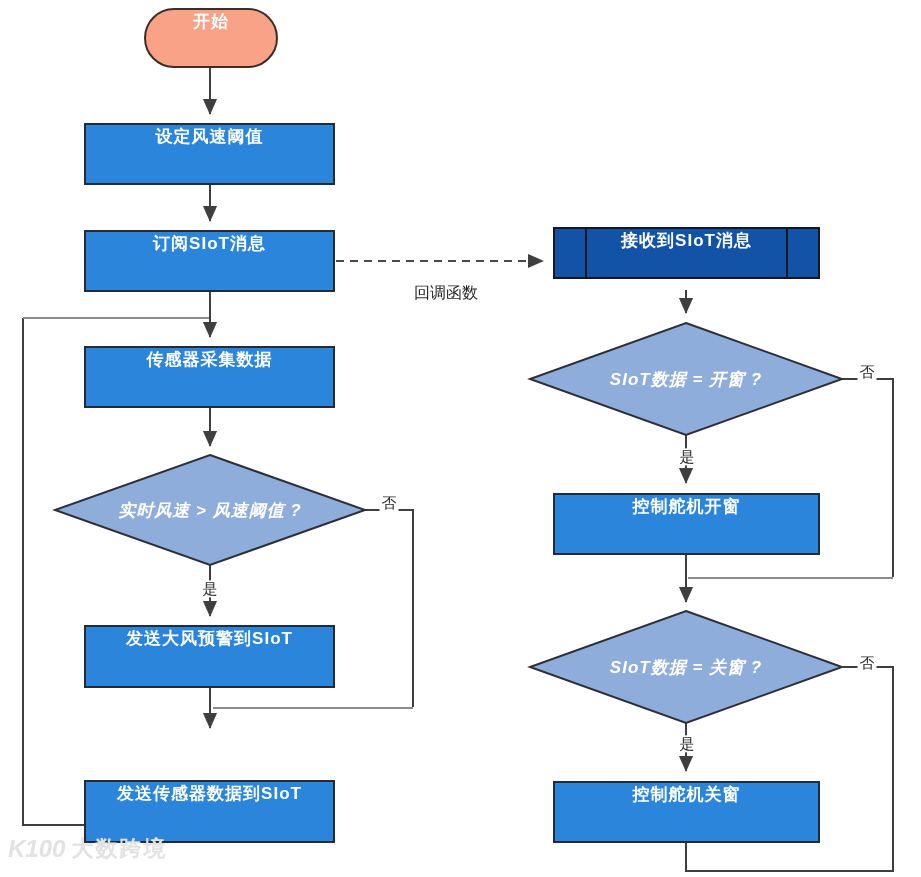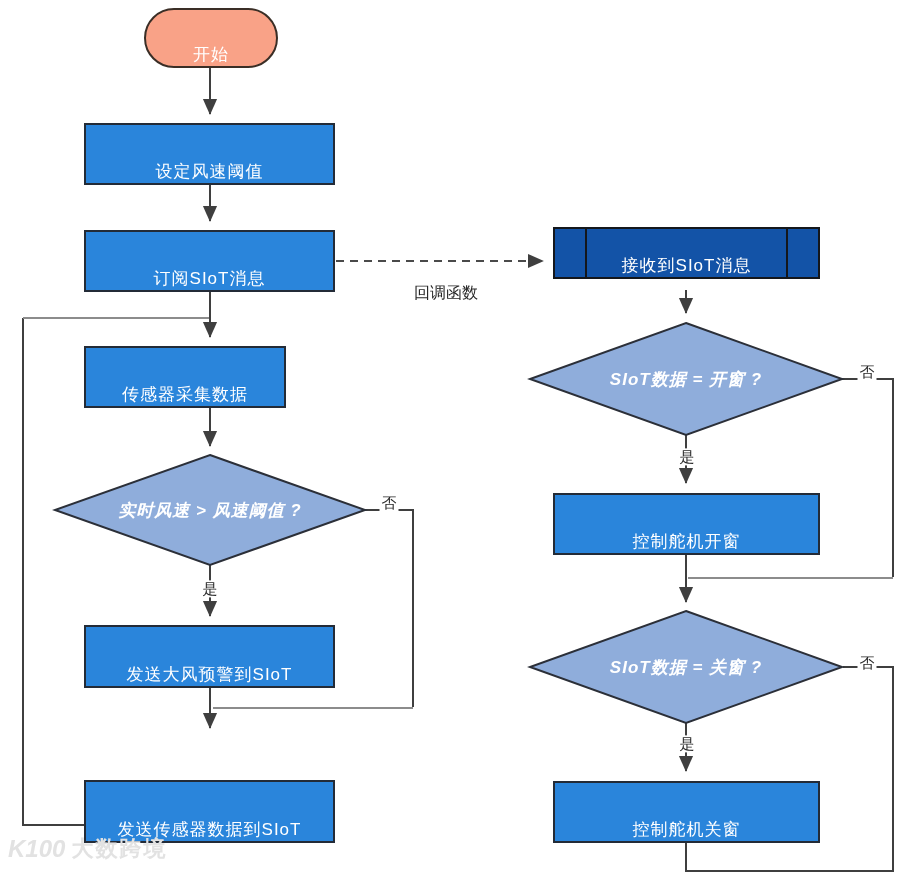--- a/index.html
+++ b/index.html
@@ -21,22 +21,22 @@
     position:relative;width:921px;height:877px;background:#ffffff;
     font-family:"Liberation Sans","DejaVu Sans",sans-serif;overflow:hidden;
   }
   svg.wires{position:absolute;left:0;top:0;z-index:0;}
   svg.wires path.edge{stroke:var(--edge);stroke-width:2;fill:none;}
   svg.wires path.edge-gray{stroke:var(--edge-gray);stroke-width:2;fill:none;}
   svg.wires path.edge-dashed{stroke:#4a4a4a;stroke-width:2;fill:none;stroke-dasharray:8 6;}
   svg.wires polygon.diamond{fill:var(--decision-fill);stroke:var(--decision-border);stroke-width:2;}
   #arrowhead path{fill:var(--edge);}
   .node{
-    position:absolute;display:flex;align-items:flex-end;justify-content:center;
-    color:#fff;font-weight:normal;font-size:17px;letter-spacing:1px;
+    position:absolute;display:flex;align-items:flex-start;justify-content:center;
+    color:#fff;font-weight:bold;font-size:17px;letter-spacing:1px;
     text-align:center;z-index:1;box-sizing:border-box;white-space:nowrap;
   }
   .node.process{background:var(--process-fill);border:2px solid var(--process-border);}
   .node.start{background:var(--start-fill);border:2px solid var(--start-border);border-radius:30px;}
   .node.predef{background:var(--predef-fill);border:2px solid var(--predef-border);}
   .predef .bar{position:absolute;top:0;bottom:0;width:0;border-left:2px solid var(--predef-border);}
   .predef .bar.left{left:30px;}
   .predef .bar.right{right:30px;}
   .dlabel{
     position:absolute;transform:translate(-50%,-50%);z-index:2;color:#fff;
@@ -101,21 +101,21 @@
   </div>
 
   <div class="node process" style="left:84px;top:123px;width:251px;height:62px">
     <span>设定风速阈值</span>
   </div>
 
   <div class="node process" style="left:84px;top:230px;width:251px;height:62px">
     <span>订阅SIoT消息</span>
   </div>
 
-  <div class="node process" style="left:84px;top:346px;width:202px;height:62px">
+  <div class="node process" style="left:84px;top:346px;width:251px;height:62px">
     <span>传感器采集数据</span>
   </div>
 
   <div class="dlabel" style="left:210px;top:510px">实时风速 &gt; 风速阈值 ?</div>
 
   <div class="node process" style="left:84px;top:625px;width:251px;height:63px">
     <span>发送大风预警到SIoT</span>
   </div>
 
   <div class="node process" style="left:84px;top:780px;width:251px;height:63px">

